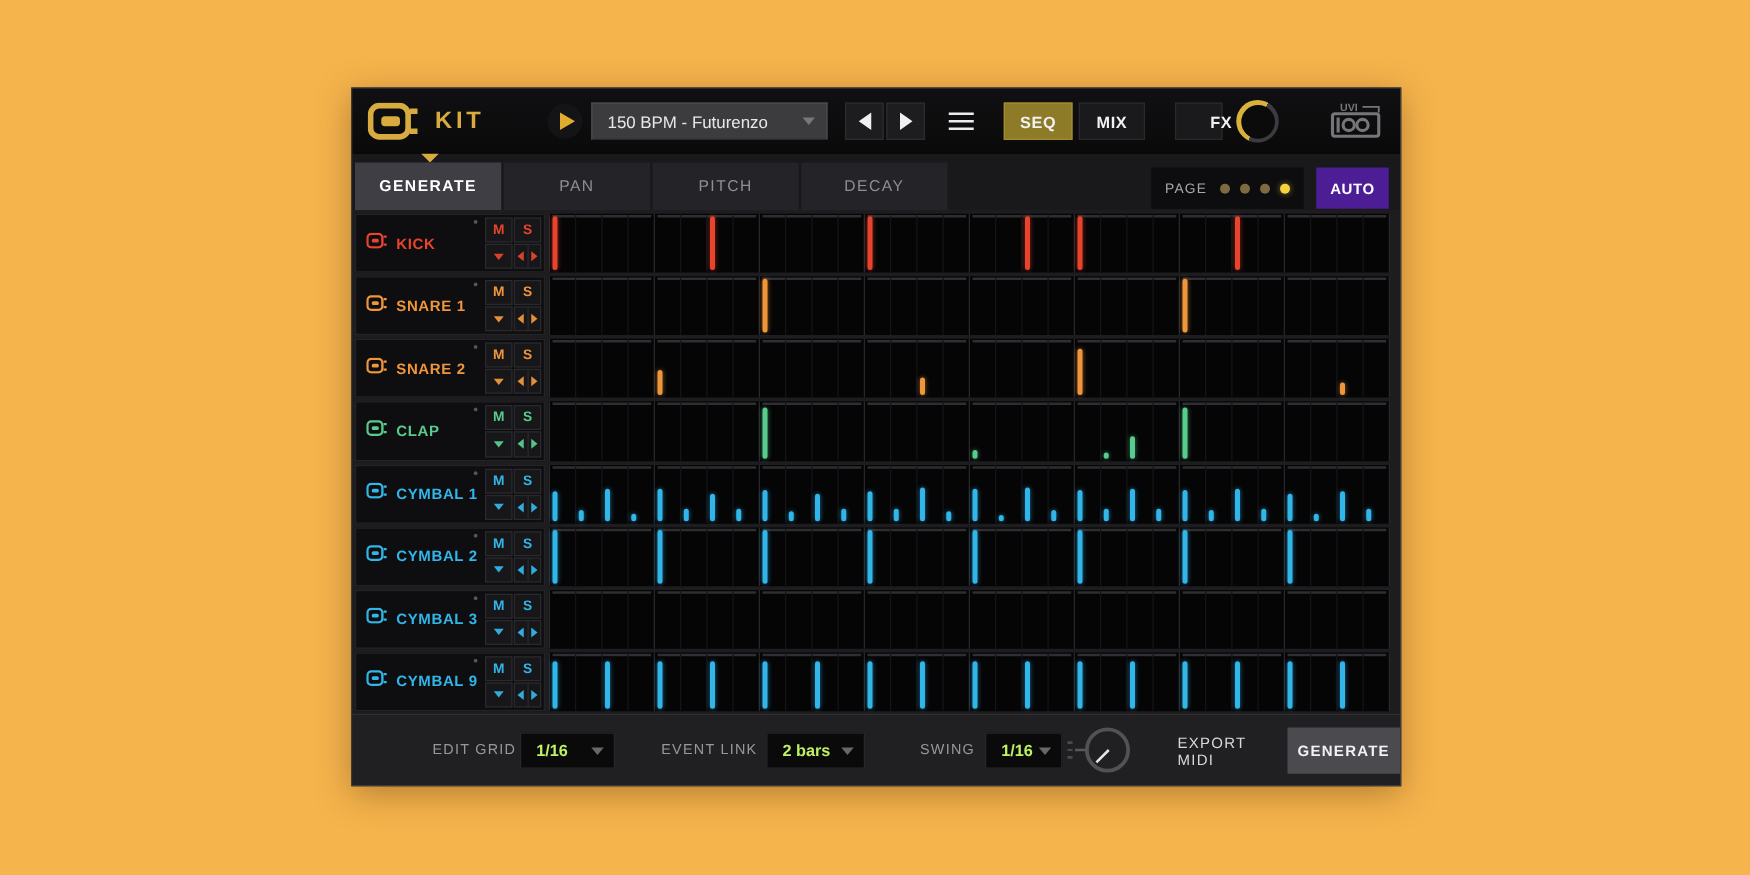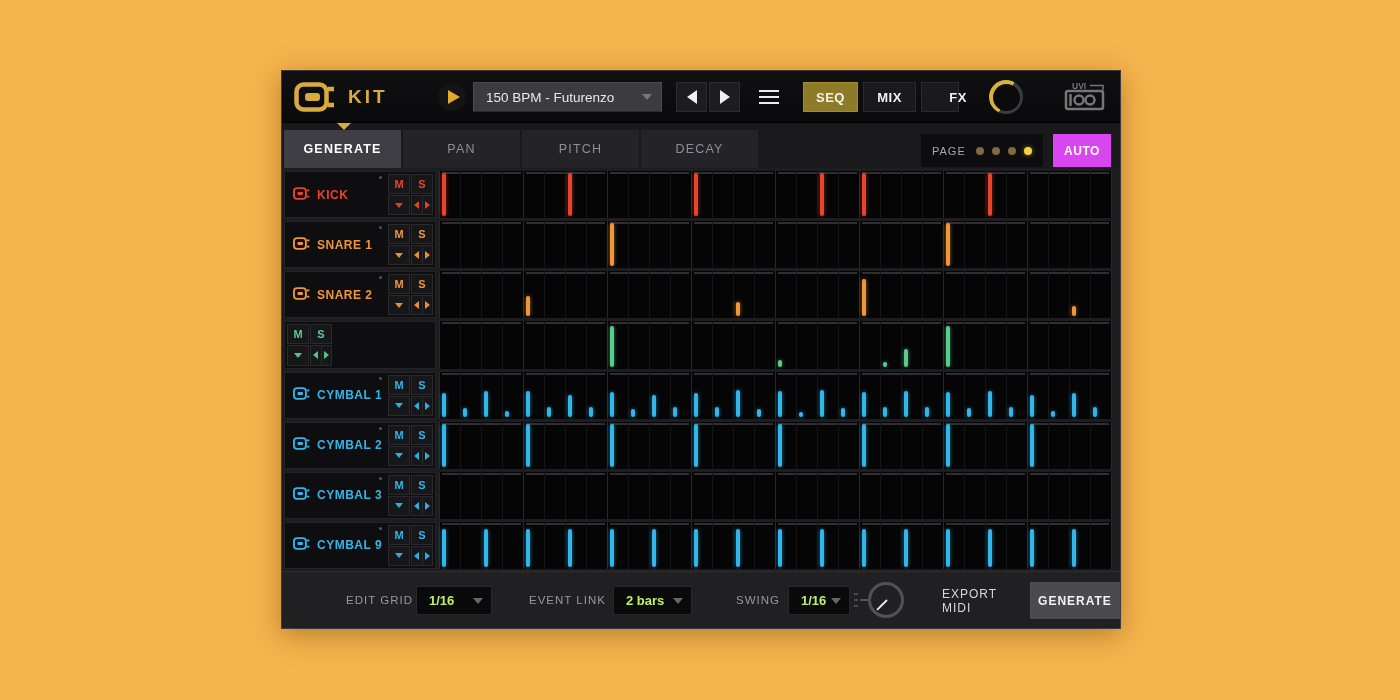--- a/index.html
+++ b/index.html
@@ -25,40 +25,40 @@
     display:flex; align-items:center; justify-content:center; cursor:pointer; }
   .nav-btn.prev { left:394px; } .nav-btn.next { left:427px; }
   .tri-l { width:0;height:0;border-top:7px solid transparent;border-bottom:7px solid transparent;border-right:10px solid #f0f0f2; }
   .tri-r { width:0;height:0;border-top:7px solid transparent;border-bottom:7px solid transparent;border-left:10px solid #f0f0f2; }
   .menu-btn { position:absolute; left:470px; top:11px; width:34px; height:30px; display:flex; align-items:center; justify-content:center; cursor:pointer; }
   .menu-btn span { display:block; width:20px; height:2.5px; background:#ececee; box-shadow:0 -6px 0 #ececee, 0 6px 0 #ececee; }
   .view-tab { position:absolute; top:11px; height:30px; display:flex; align-items:center; justify-content:center;
     background:#1a1a1c; border:1px solid #2a2a2d; color:#f2f2f4; font-size:13px; font-weight:bold; letter-spacing:.5px; cursor:pointer; }
   .view-tab.seq { left:521px; width:55px; background:#8d7b27; border-color:#a08d33; }
   .view-tab.mix { left:581px; width:53px; }
-  .view-tab.fx  { left:639px; width:31px;padding-left:36px; }
+  .view-tab.fx  { left:658px; width:31px;padding-left:36px; }
   .h-knob { position:absolute; left:707px; top:9px; width:34px; height:34px; border-radius:50%;
     background:conic-gradient(from 205deg, #d9b23c 0deg 185deg, #3c3c40 185deg 360deg); cursor:pointer; }
   .h-knob::after { content:""; position:absolute; inset:3.5px; border-radius:50%; background:#0b0b0c; }
   .uvi { position:absolute; left:777px; top:9px; }
 
   
   .tabbar { position:absolute; left:0; top:52px; right:0; height:45px; background:#19191b; }
   .tab-indicator { position:absolute; left:55px; top:0; width:0; height:0;
     border-left:7px solid transparent; border-right:7px solid transparent; border-top:7px solid #d8ab3f; }
   .ptab { position:absolute; top:7px; height:38px; width:117px; background:#242428; color:#8e8e94;
     font-size:12.5px; letter-spacing:1.2px; display:flex; align-items:center; justify-content:center; cursor:pointer; }
   .ptab.active { background:#3e3e44; color:#ffffff; font-weight:bold; }
   .ptab.p0 { left:2px; } .ptab.p1 { left:121px; } .ptab.p2 { left:240px; } .ptab.p3 { left:359px; }
   .page-panel { position:absolute; left:639px; top:11px; width:122px; height:33px; background:#0d0d0f;
     display:flex; align-items:center; padding-left:11px; }
   .page-label { color:#a8a8ac; font-size:11px; letter-spacing:1px; margin-right:10px; }
   .dot { width:8px; height:8px; border-radius:50%; background:#7d6a40; margin-right:8px; cursor:pointer; }
   .dot.active { background:#f6d23e; box-shadow:0 0 5px #f6d23e88; }
-  .auto-btn { position:absolute; left:771px; top:11px; width:58px; height:33px; background:#d946ef;
+  .auto-btn { position:absolute; left:771px; top:11px; width:58px; height:33px; background:#4c1d95;
     color:#fff; font-weight:bold; font-size:12px; letter-spacing:.5px; display:flex; align-items:center; justify-content:center; cursor:pointer; }
 
   
   .tracks { position:absolute; left:0; top:97px; right:0; bottom:57px; background:#1d1d20;
     display:flex; flex-direction:column; gap:3px; padding:3px 0 2px 2px; }
   .track-row { flex:1; display:flex; min-height:0; }
   .row-header { width:152px; background:#0e0e10; border:1px solid #232327; display:flex; position:relative; }
   .name-area { flex:1; display:flex; align-items:center; gap:7px; padding-left:8px; color:var(--tc); cursor:pointer; position:relative; }
   .t-name { font-size:12px; font-weight:bold; letter-spacing:.5px; }
   .led { position:absolute; top:4px; right:4px; width:3px; height:3px; border-radius:50%; background:#55555a; }
@@ -415,20 +415,29 @@
               <div class="grid-cell"></div>
               <div class="grid-cell">
                 <div class="vel-bar" style="height: max(5px, 30% - 4px); background: rgb(239, 150, 59); box-shadow: rgba(239, 150, 59, 0.6) 0px 0px 4px;"></div>
               </div>
               <div class="grid-cell"></div>
             </div>
           </div>
         </div>
         <div class="track-row" style="--tc: #58cc8c;">
           <div class="row-header">
+            <div class="name-area">
+              <span class="t-icon"><svg width="17" height="13" viewBox="0 0 27 20">
+                  <rect x="1.5" y="1.5" width="19" height="17" rx="5" fill="none" stroke="currentColor" stroke-width="3"></rect>
+                  <rect x="7" y="7.5" width="9" height="5" rx="2" fill="currentColor"></rect>
+                  <path d="M22 5 h4 M22 15 h4" stroke="currentColor" stroke-width="3"></path>
+                </svg></span>
+              <span class="t-name">CLAP</span>
+              <span class="led"></span>
+            </div>
             <div class="ctl">
               <div class="ctl-cell">M</div>
               <div class="ctl-cell">S</div>
               <div class="ctl-cell">
                 <i class="tri-down"></i>
               </div>
               <div class="ctl-cell ctl-lr">
                 <span>
                   <i class="tri-left"></i>
                 </span>

